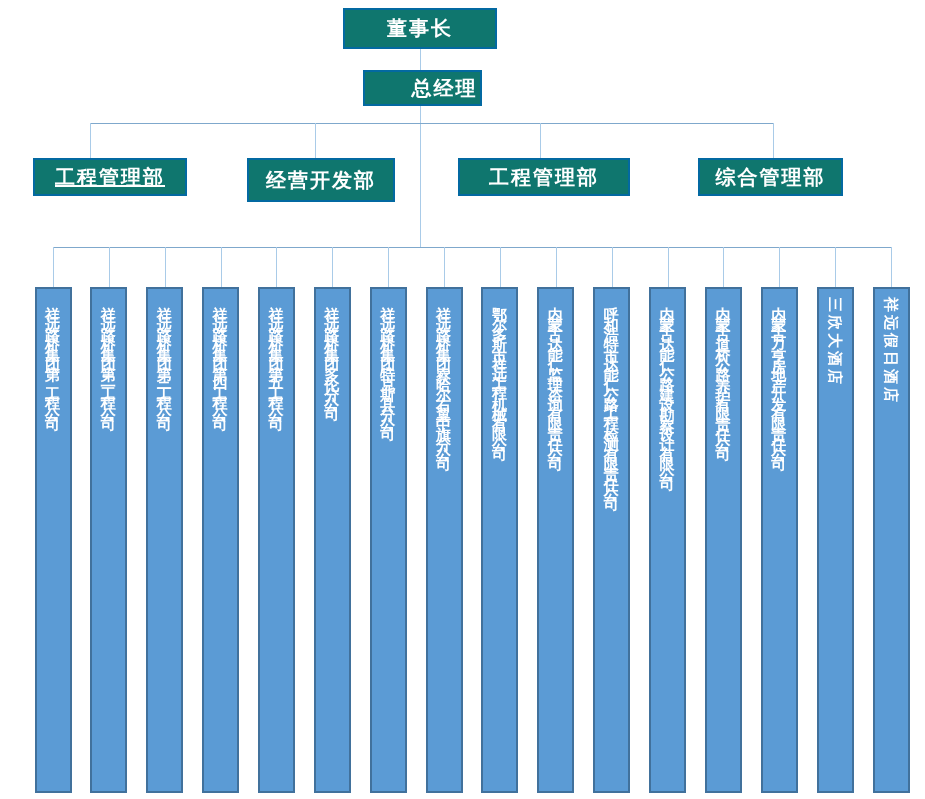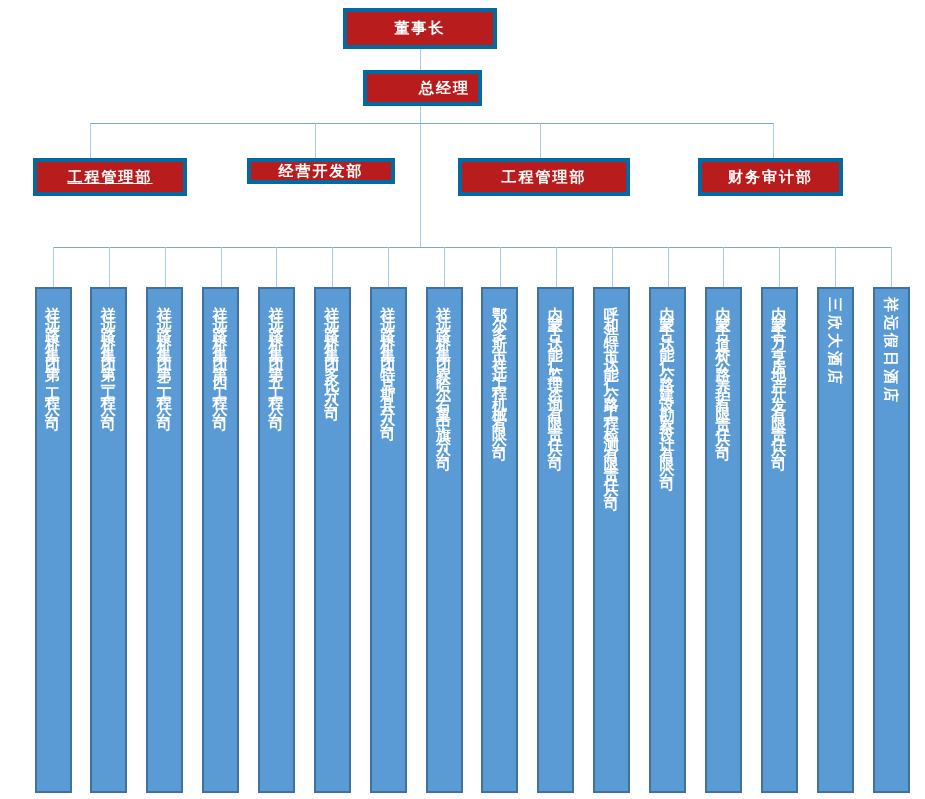--- a/index.html
+++ b/index.html
@@ -5,35 +5,35 @@
   html,body { margin:0; padding:0; background:#ffffff; }
   #canvas {
     position:relative;
     width:925px; height:799px;
     background:#ffffff;
     font-family:"Liberation Sans", sans-serif;
     overflow:hidden;
   }
   .box {
     position:absolute;
-    background:#b91c1c;
-    border:4px solid #0369a1;
+    background:#0f766e;
+    border:2px solid #0369a1;
     box-sizing:border-box;
     color:#ffffff;
     font-weight:bold;
-    font-size:15px;
+    font-size:20px;
     display:flex;
     align-items:center;
     justify-content:center;
     letter-spacing:2px;
   }
   #chairman { left:343px; top:8px;  width:154px; height:41px; }
   #gm       { left:363px; top:70px; width:119px; height:36px;padding-left:44px; }
   #dept-1   { left:33px;  top:158px; width:154px; height:38px;text-decoration:underline; }
-  #dept-2   { left:247px; top:158px; width:148px; height:26px; }
+  #dept-2   { left:247px; top:158px; width:148px; height:44px; }
   #dept-3   { left:458px; top:158px; width:172px; height:38px; }
   #dept-4   { left:698px; top:158px; width:145px; height:38px; }
 
   .vline { position:absolute; width:1px; background:#A9CBE8; }
   .hline { position:absolute; height:1px; background:#7FA8CC; }
 
   #v-chair-gm   { left:420px; top:49px;  height:21px; }
   #v-gm-down    { left:420px; top:106px; height:141px; }
   #h-depts      { left:90px;  top:123px; width:683px; }
   #v-dept-1     { left:90px;  top:123px; height:35px; }
@@ -80,21 +80,21 @@
   <div class="vline" id="v-dept-3"></div>
   <div class="vline" id="v-dept-4"></div>
   <div class="hline" id="h-subs"></div>
 
   <div class="box" id="chairman">董事长</div>
   <div class="box" id="gm">总经理</div>
 
   <div class="box" id="dept-1">工程管理部</div>
   <div class="box" id="dept-2">经营开发部</div>
   <div class="box" id="dept-3">工程管理部</div>
-  <div class="box" id="dept-4">财务审计部</div>
+  <div class="box" id="dept-4">综合管理部</div>
 
   <div id="columns">
       <div class="col" style="left: 34.5px;">祥远路桥集团第一工程公司</div>
       <div class="vline sub-stub" style="left: 53px;"></div>
       <div class="col" style="left: 90.3667px;">祥远路桥集团第二工程公司</div>
       <div class="vline sub-stub" style="left: 109px;"></div>
       <div class="col" style="left: 146.233px;">祥远路桥集团第三工程公司</div>
       <div class="vline sub-stub" style="left: 165px;"></div>
       <div class="col" style="left: 202.1px;">祥远路桥集团第四工程公司</div>
       <div class="vline sub-stub" style="left: 221px;"></div>

